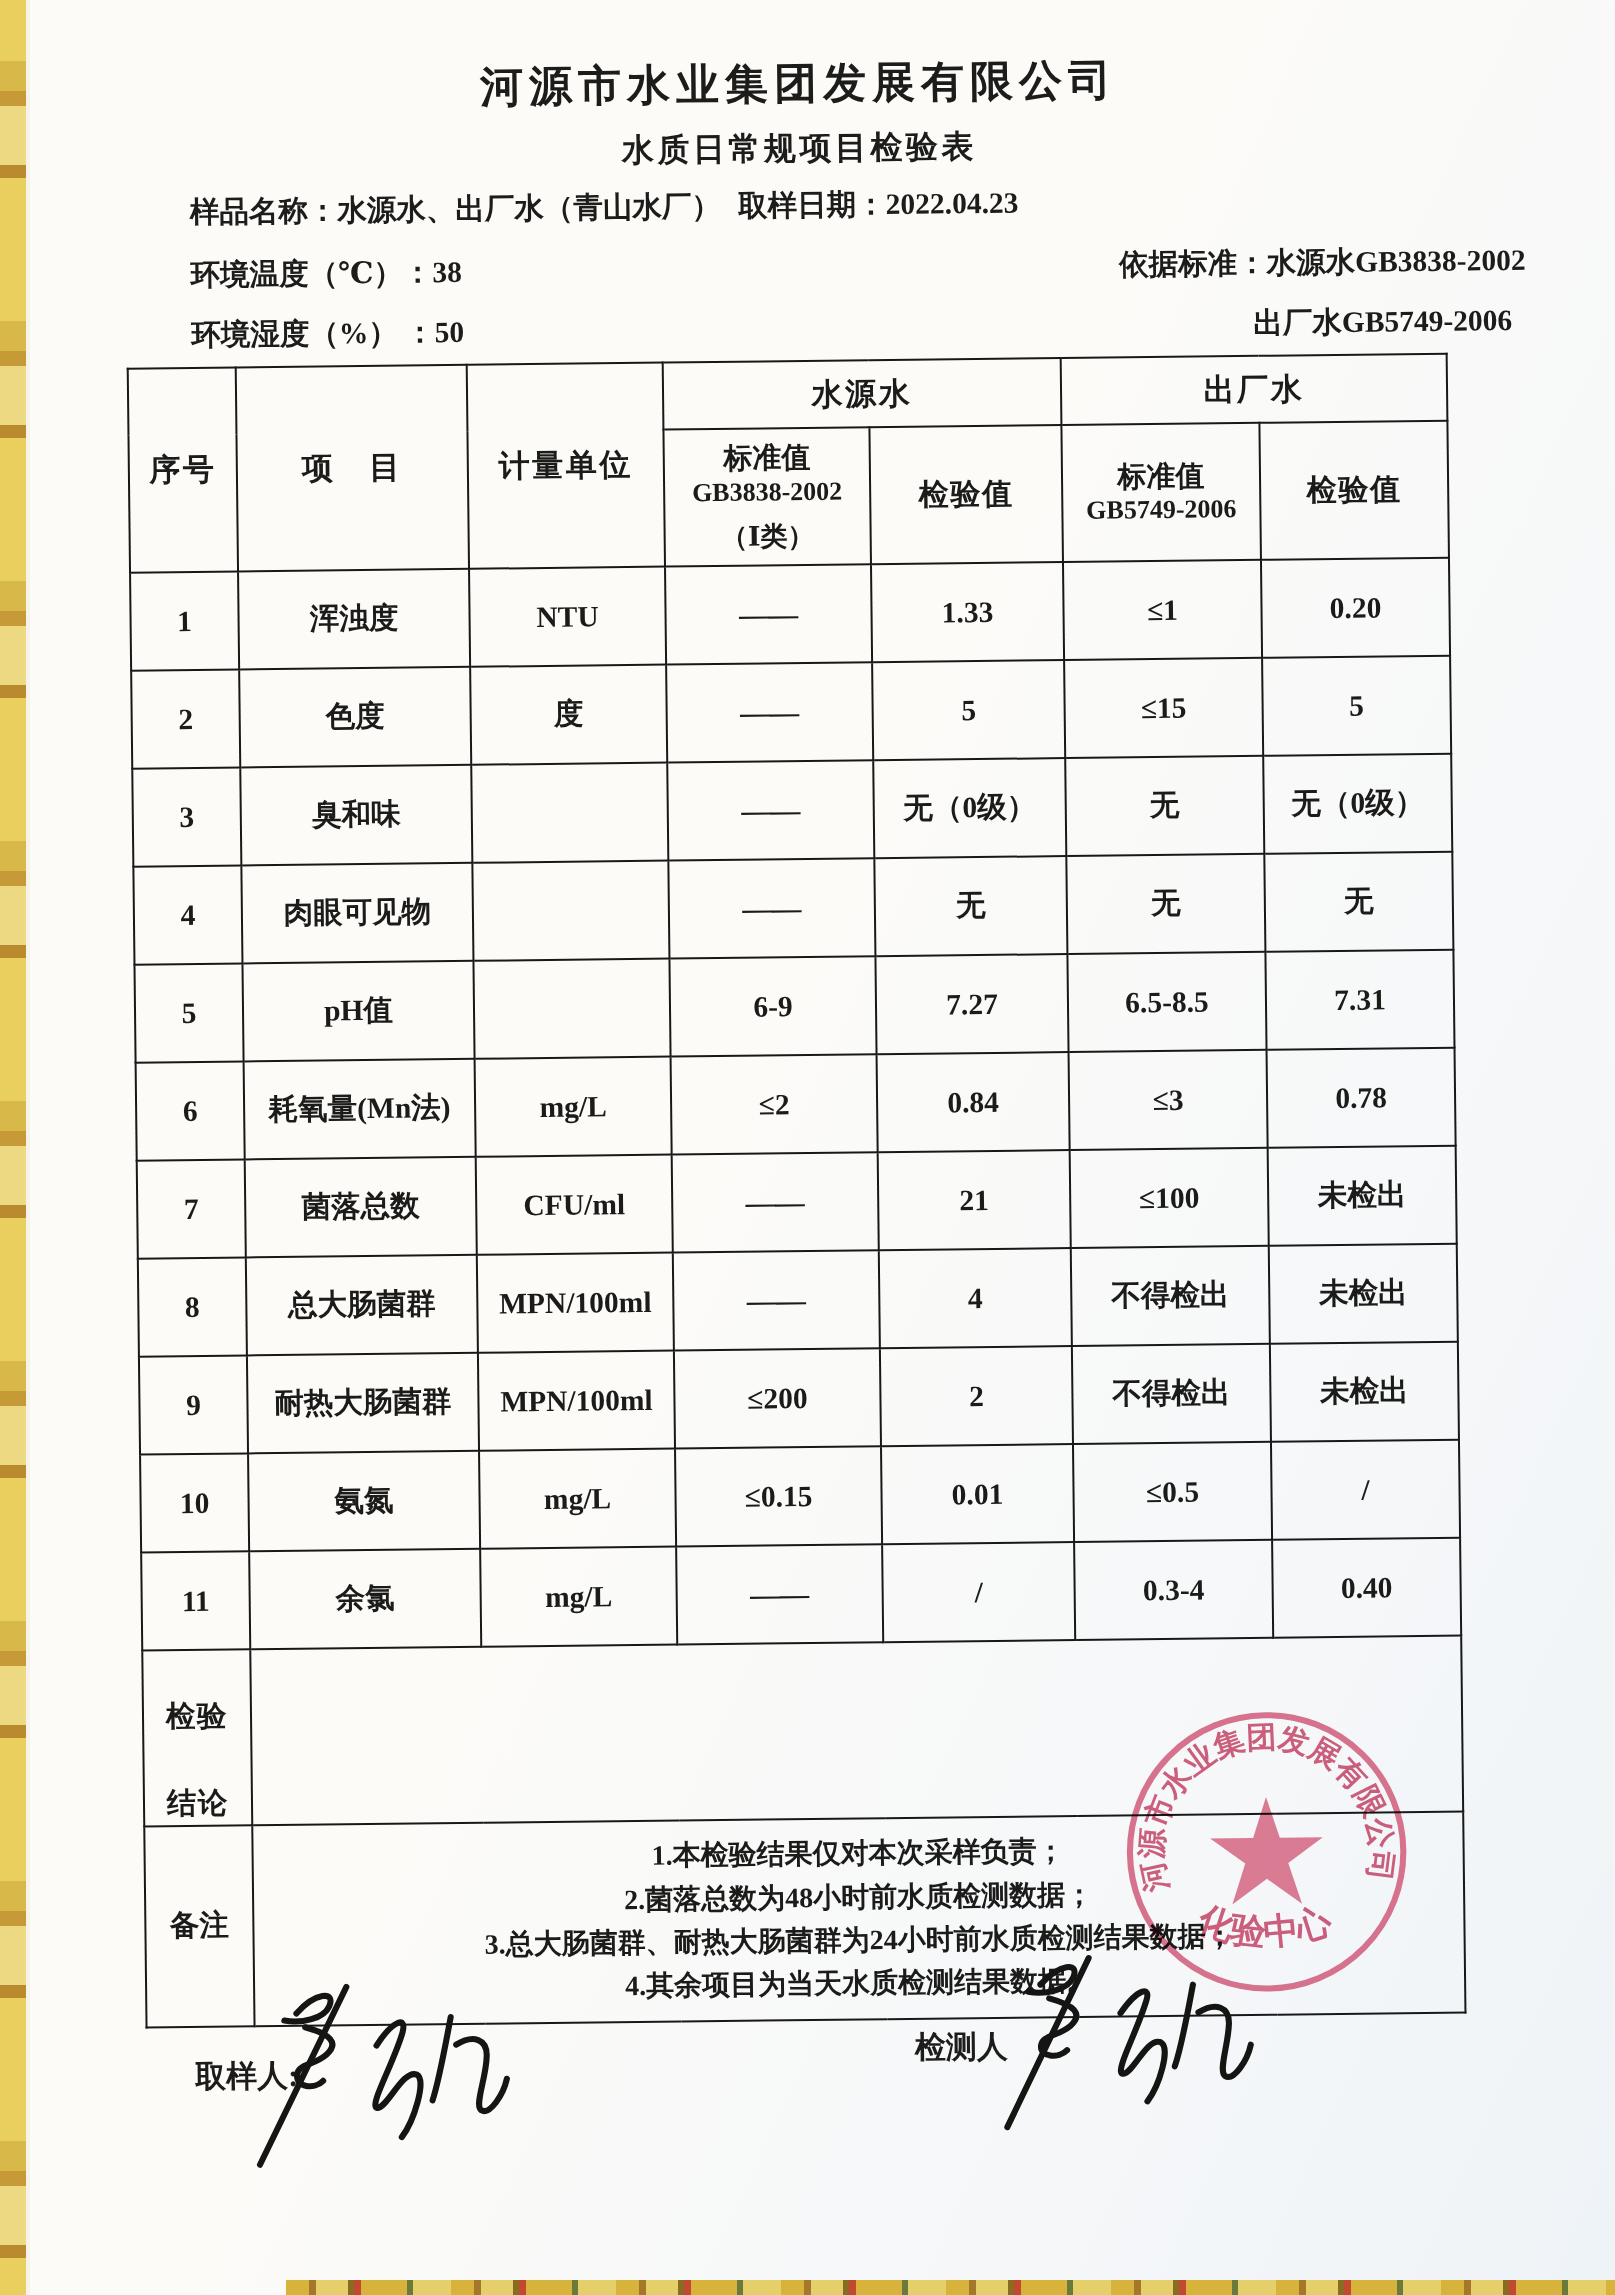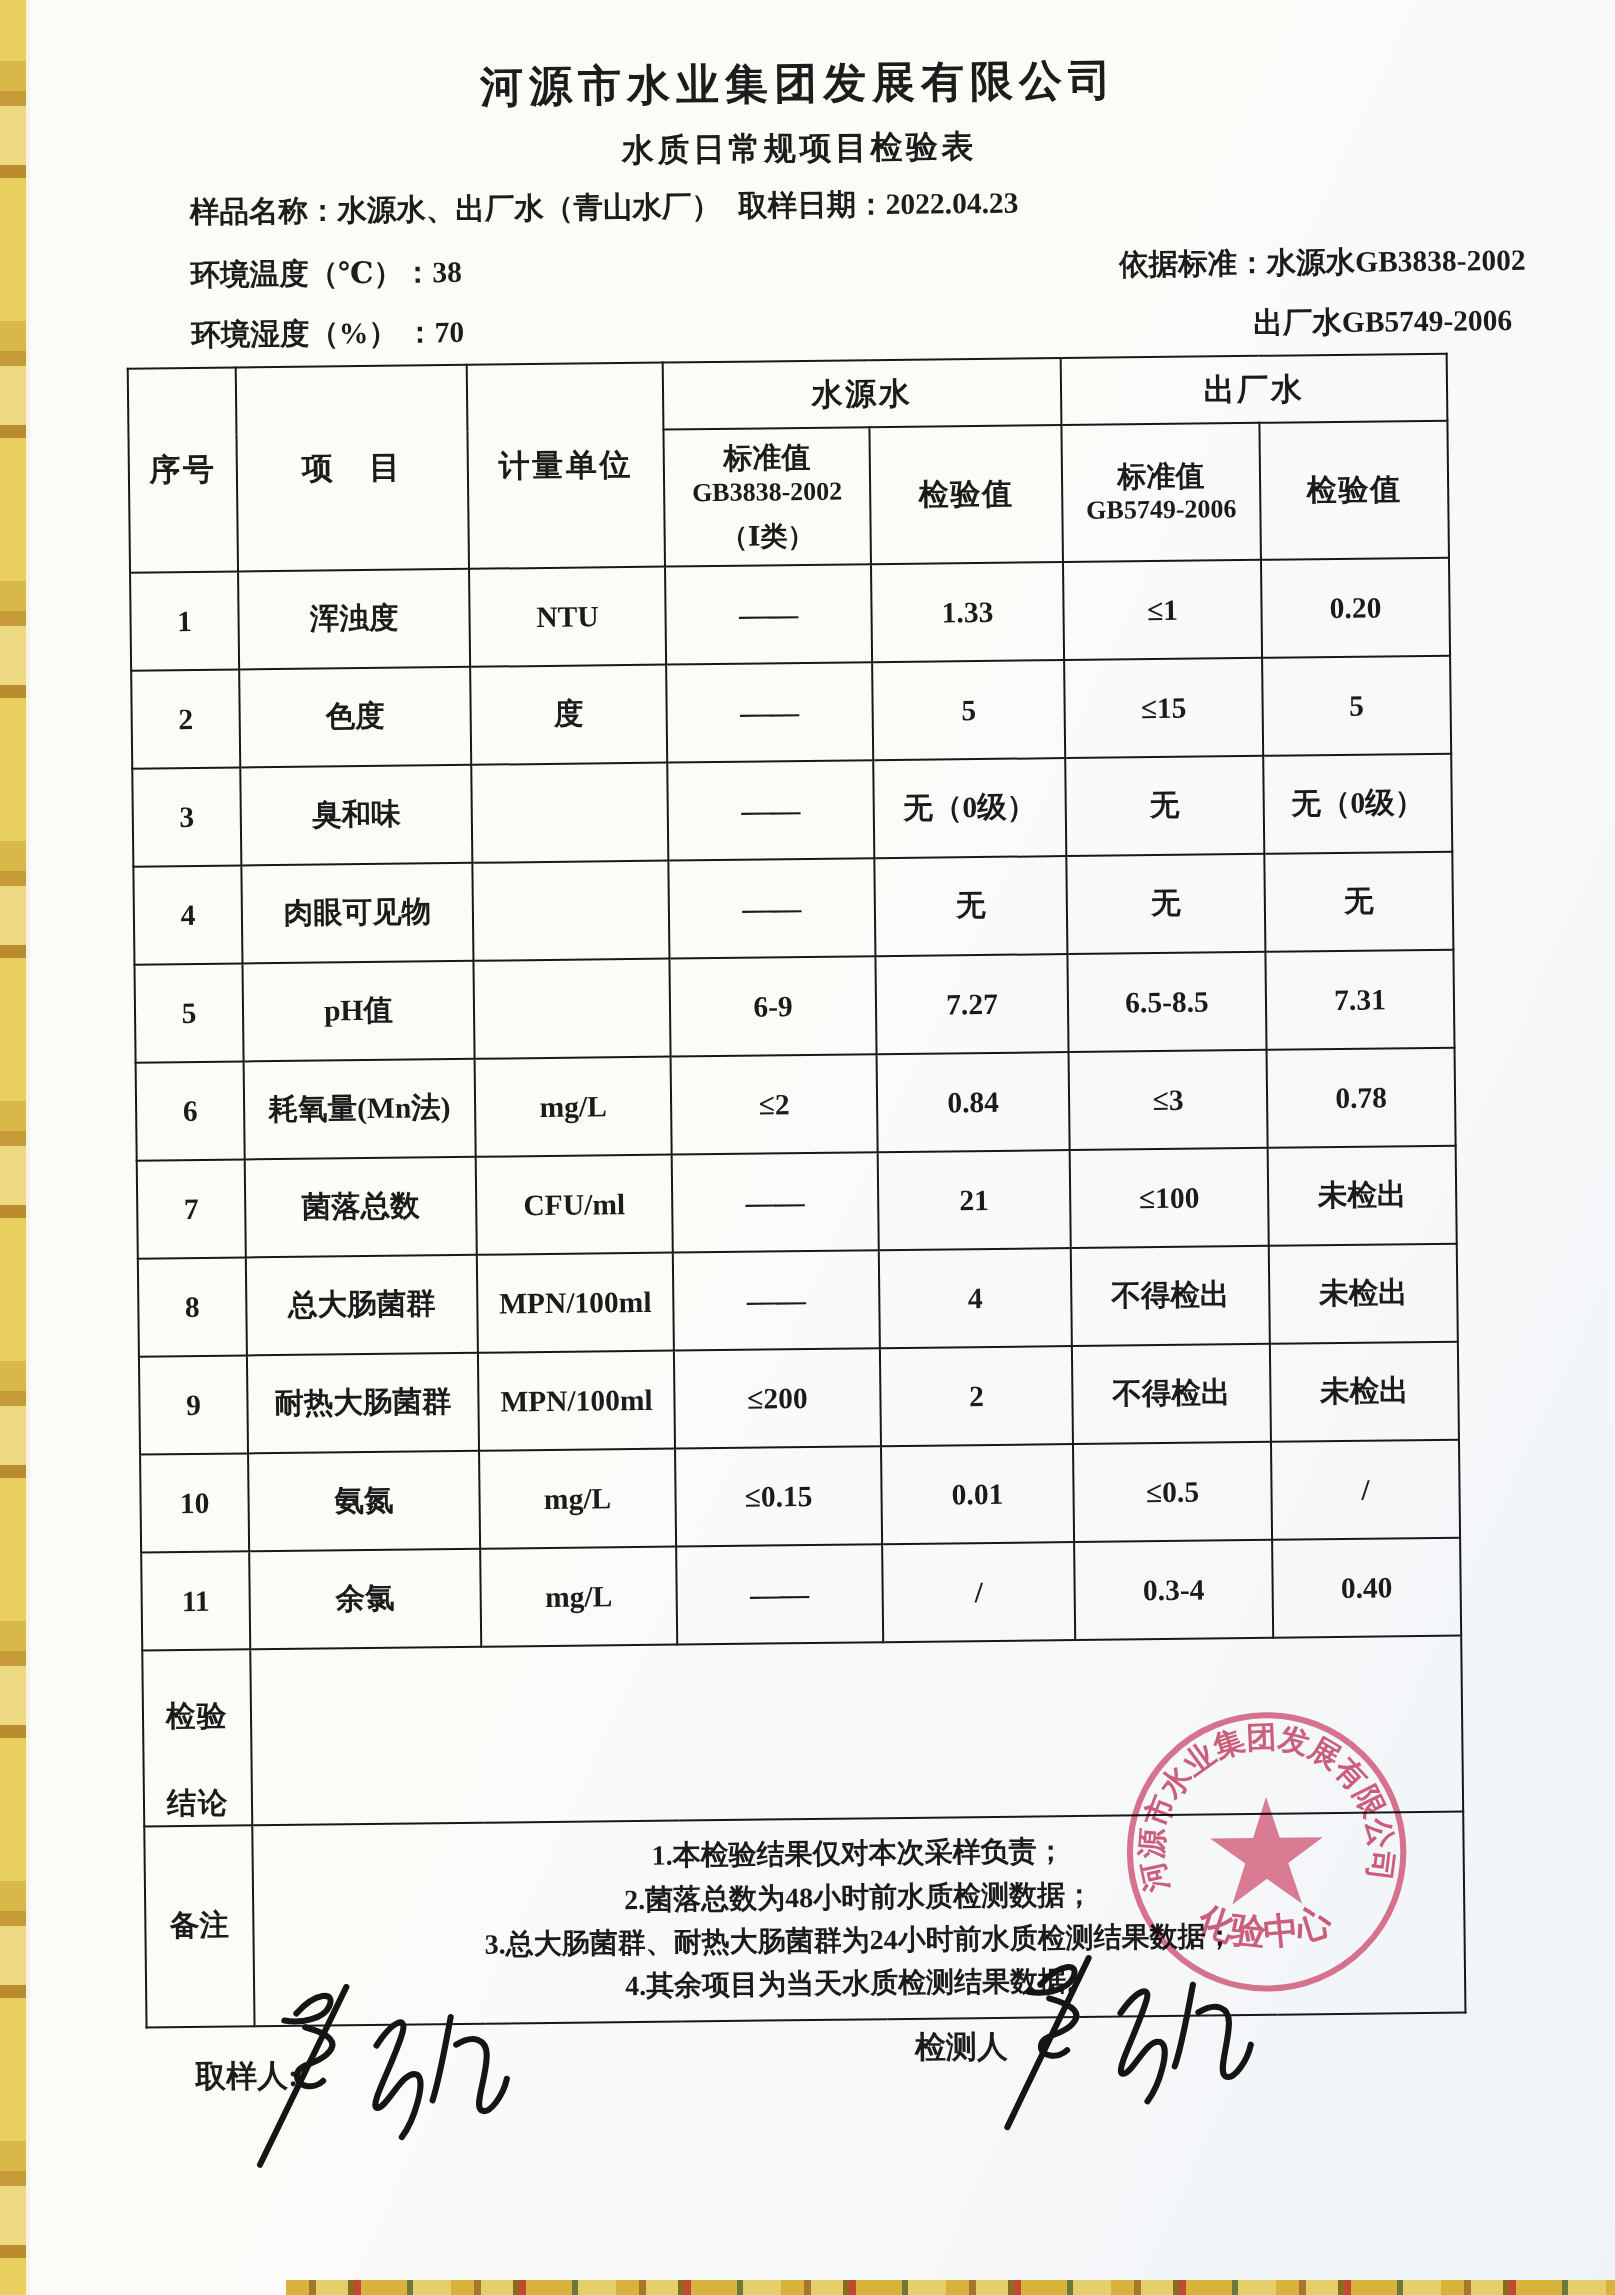--- a/index.html
+++ b/index.html
@@ -76,21 +76,21 @@
     <div class="info i1">
       <span>样品名称：</span><span>水源水、出厂水（青山水厂）</span><span class="gap">取样日期：</span><span>2022.04.23</span>
     </div>
     <div class="info i2l">
       <span>环境温度（℃）：</span><span>38</span>
     </div>
     <div class="info i2r">
       <span>依据标准：</span><span>水源水GB3838-2002</span>
     </div>
     <div class="info i3l">
-      <span>环境湿度（%） ：</span><span>70</span>
+      <span>环境湿度（%） ：</span><span>50</span>
     </div>
     <div class="info i3r">
       <span>出厂水GB5749-2006</span>
     </div>
 
     <table class="grid">
       <colgroup>
         <col style="width:108px">
           <col style="width:231px">
           <col style="width:196px">

